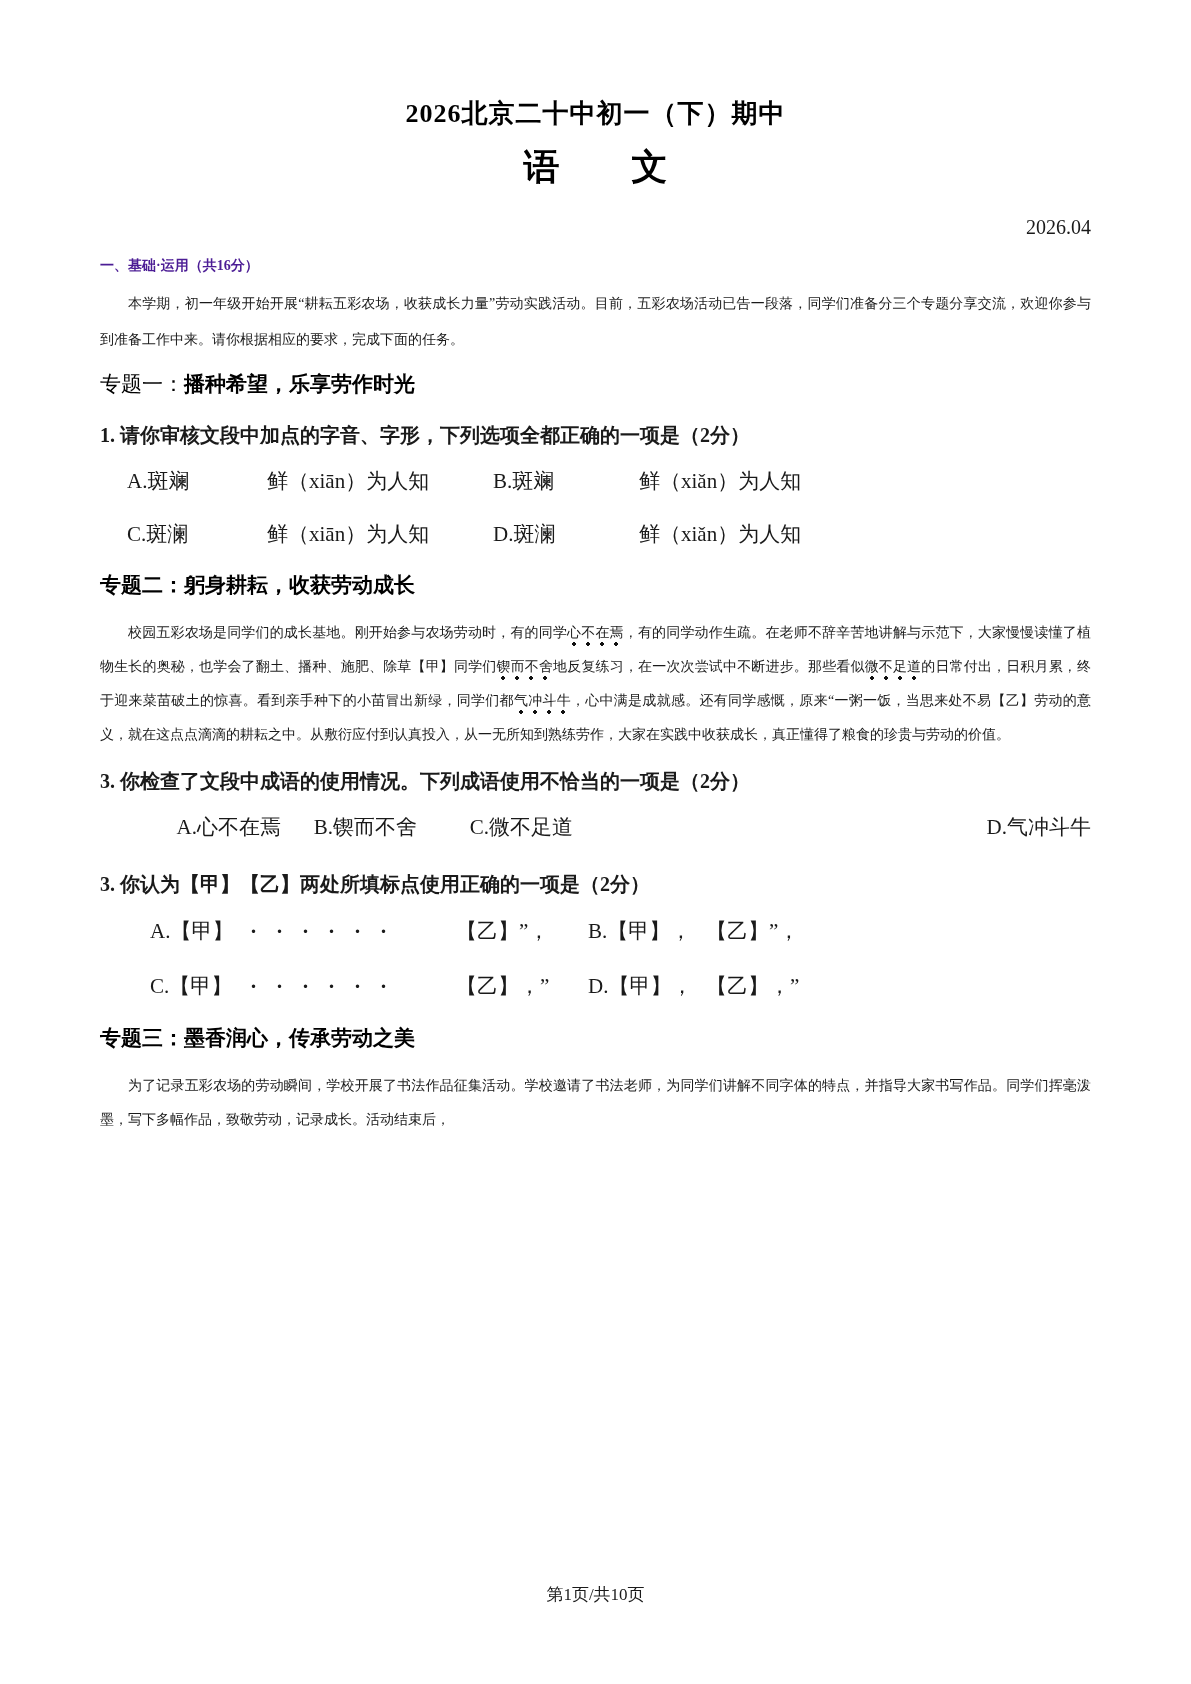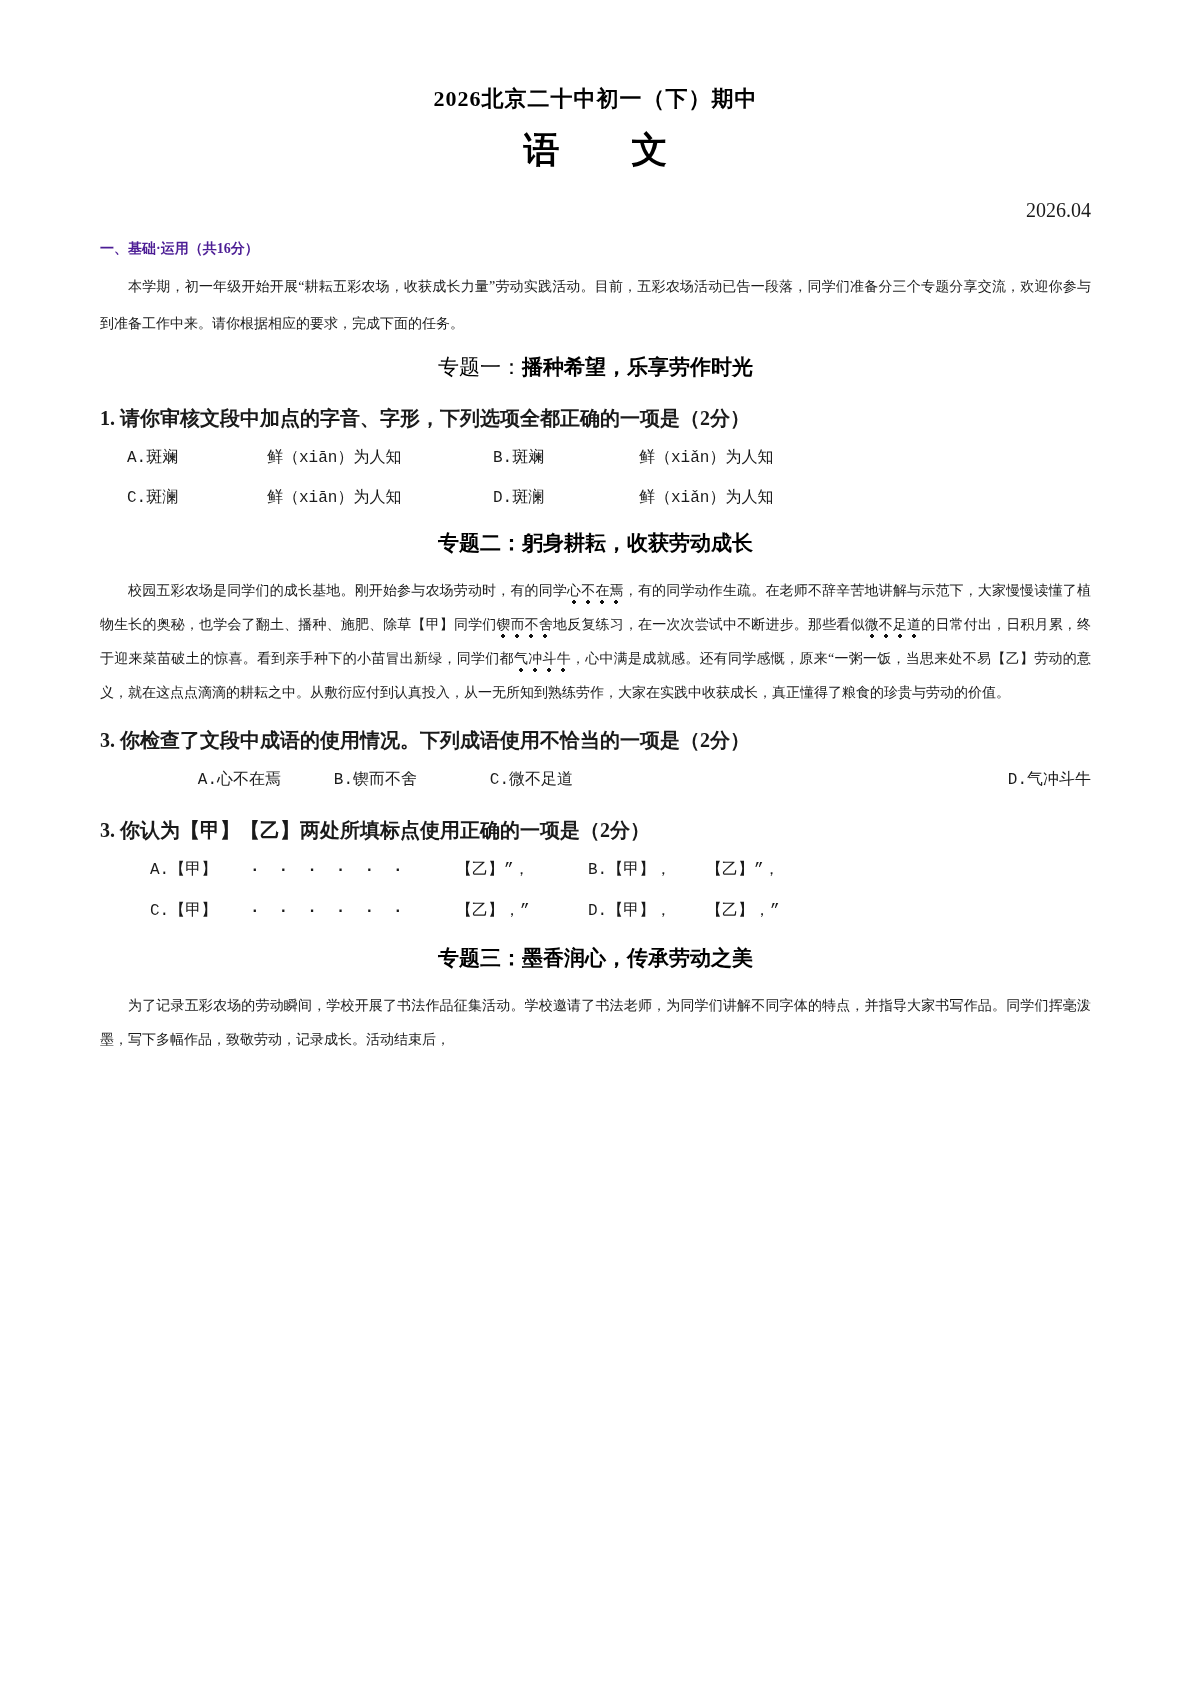--- a/index.html
+++ b/index.html
@@ -8,22 +8,22 @@
     width:1191px;height:1684px;
     margin:0 auto;
     background:#ffffff;
     box-sizing:border-box;
     padding:86px 100px 0 100px;
     font-family:"Liberation Serif","DejaVu Serif",serif;
     color:#1a1a1a;
     overflow:hidden;
   }
   .doc-title{
-    margin:0;text-align:center;
-    font-size:22px;font-weight:bold;color:#000;
+    margin:12px;text-align:center;
+    font-size:26px;font-weight:bold;color:#000;
     letter-spacing:1px;line-height:1.2;
   }
   .doc-subject{
     margin:16px 0 12px 0;text-align:center;
     font-size:36px;font-weight:bold;color:#000;line-height:1.25;
   }
   .doc-date{
     margin-top:24px;text-align:right;
     font-size:20px;line-height:1.3;
   }
@@ -31,42 +31,41 @@
     margin:16px 0 0 0;
     font-size:14px;font-weight:bold;color:#4c1d95;line-height:1.4;
   }
   .para{
     margin:10px 0 0 0;
     font-size:14px;line-height:2.62;
     text-align:justify;text-indent:2em;
   }
   .tight{line-height:2.42;}
   .topic-heading{
-    margin:6px 0 0 0;text-align:center;
+    margin:6px 0 0 0;text-align:left;
     font-size:21px;line-height:1.9;color:#000;
   }
   .topic-heading .t-label{font-weight:normal;}
   .topic-heading .t-label.bold{font-weight:bold;}
   .topic-heading .t-title{font-weight:bold;}
   .emph{
     background-image:radial-gradient(circle,#111 1.6px,rgba(0,0,0,0) 1.9px);
     background-size:1em 6px;
     background-repeat:repeat-x;
     background-position:0 100%;
     padding-bottom:7px;
   }
   .q-stem{
     margin:10px 0 0 0;
     font-size:20px;line-height:2.0;text-align:justify;font-weight:bold;
   }
   .opt-grid{
     display:grid;
-    font-size:16px;line-height:2.5;
+    font-size:21px;line-height:2.5;
     padding-left:27px;
-    font-family:Liberation Mono, monospace;
   }
   .q1-grid{grid-template-columns:140px 226px 146px 1fr;}
   .q2-grid{grid-template-columns:154px 136px 156px 1fr;text-align:right;}
   .q3-grid{
     grid-template-columns:100px 206px 132px 118px 1fr;
     padding-left:50px;line-height:2.6;
   }
   .opt-dots{
     font-weight:bold;
     letter-spacing:19px;
@@ -144,14 +143,15 @@
     <span>D.【甲】，</span>
     <span>【乙】，”</span>
   </div>
 
   <div class="topic-heading">
     <span class="t-label bold">专题三：</span><span class="t-title">墨香润心，传承劳动之美</span>
   </div>
 
   <p class="para tight">为了记录五彩农场的劳动瞬间，学校开展了书法作品征集活动。学校邀请了书法老师，为同学们讲解不同字体的特点，并指导大家书写作品。同学们挥毫泼墨，写下多幅作品，致敬劳动，记录成长。活动结束后，</p>
 
+  <div class="page-footer">第1页/共10页</div>
 
 </div>
 
 </body></html>

